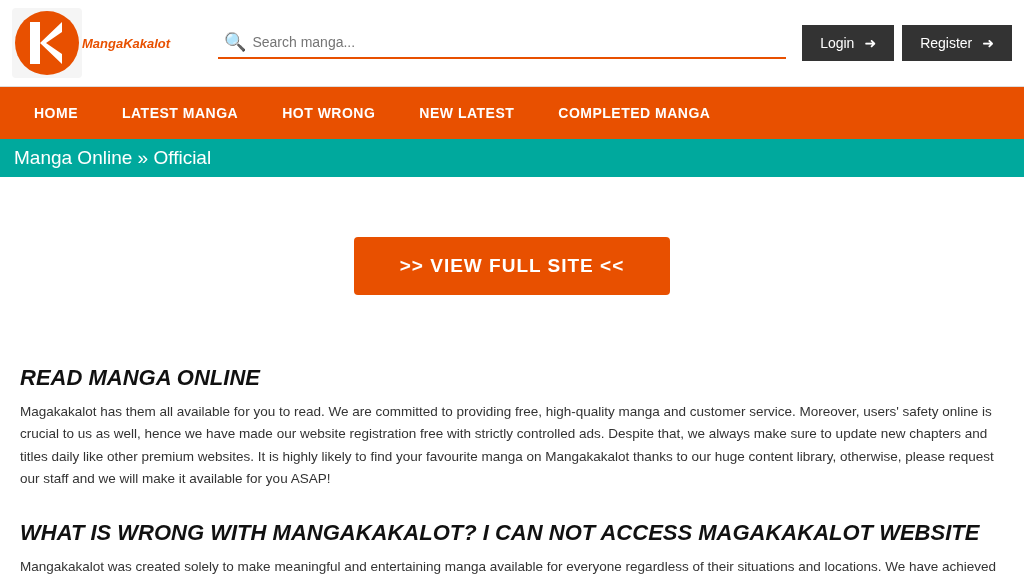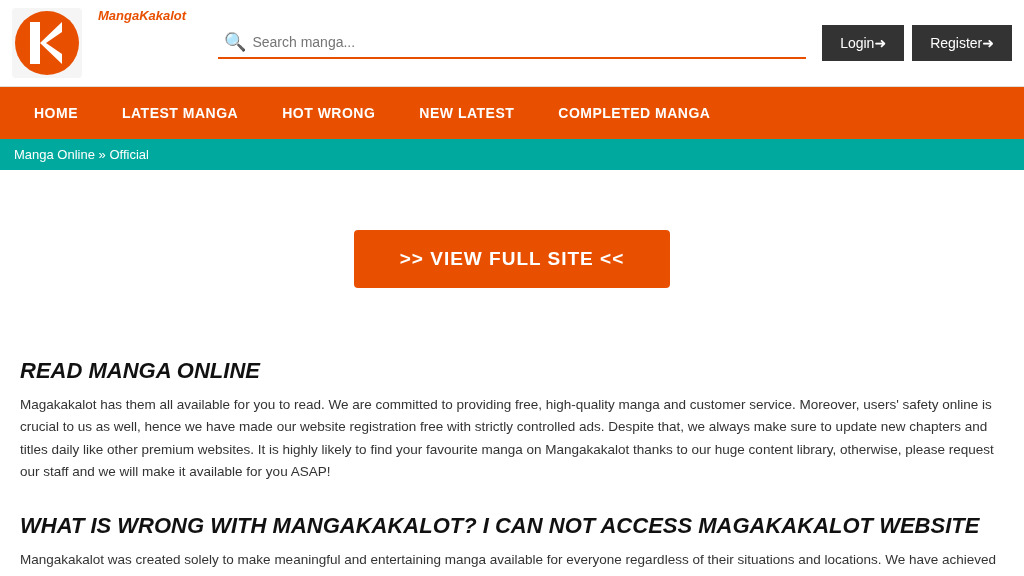--- a/index.html
+++ b/index.html
@@ -9,23 +9,23 @@
     #header {
       background: #fff;
       display: flex;
       align-items: center;
       padding: 8px 12px;
       gap: 16px;
       border-bottom: 1px solid #ddd;
     }
     #logo-area {
       display: flex;
-      align-items: flex-start;
+      align-items: center;
       min-width: 190px;
-      gap: 16px;
+      gap: 0;
     }
     #logo-icon {
       width: 70px;
       height: 70px;
       flex-shrink: 0;
     }
     #logo-text {
       font-size: 13px;
       color: #e85000;
       font-weight: bold;
@@ -57,21 +57,21 @@
     }
     .auth-btn {
       background: #333;
       color: #fff;
       border: none;
       padding: 10px 18px;
       cursor: pointer;
       font-size: 14px;
       display: flex;
       align-items: center;
-      gap: 0;
+      gap: 10px;
     }
 
     
     #nav-bar {
       background: #e85000;
       display: flex;
       align-items: flex-end;
       padding: 0 12px;
     }
     .nav-item {
@@ -83,21 +83,21 @@
       text-decoration: none;
       display: inline-block;
       letter-spacing: 0.5px;
     }
 
     
     #breadcrumb-bar {
       background: #00a99d;
       padding: 8px 14px;
       color: #fff;
-      font-size: 13px;
+      font-size: 19px;
     }
     #breadcrumb-bar a { color: #fff; text-decoration: none; }
 
     
     #main-content {
       background: #fff;
       padding: 30px 20px 40px 20px;
       max-width: 1024px;
     }
 

